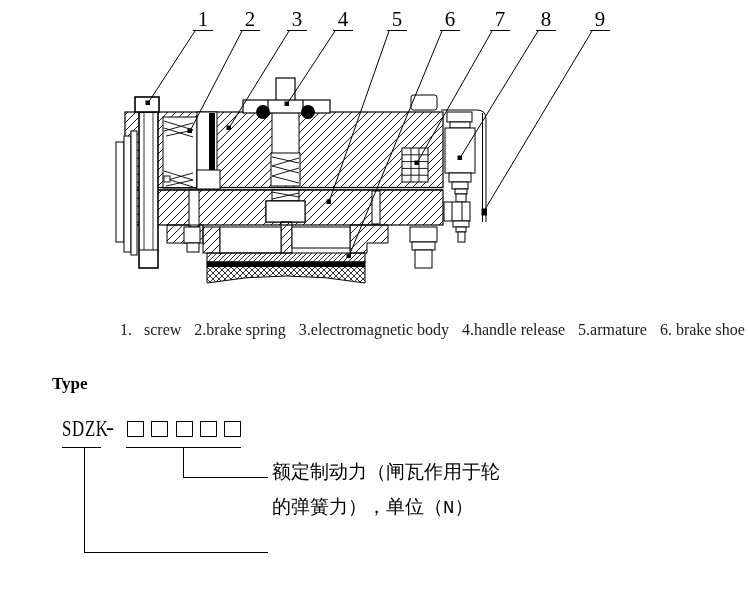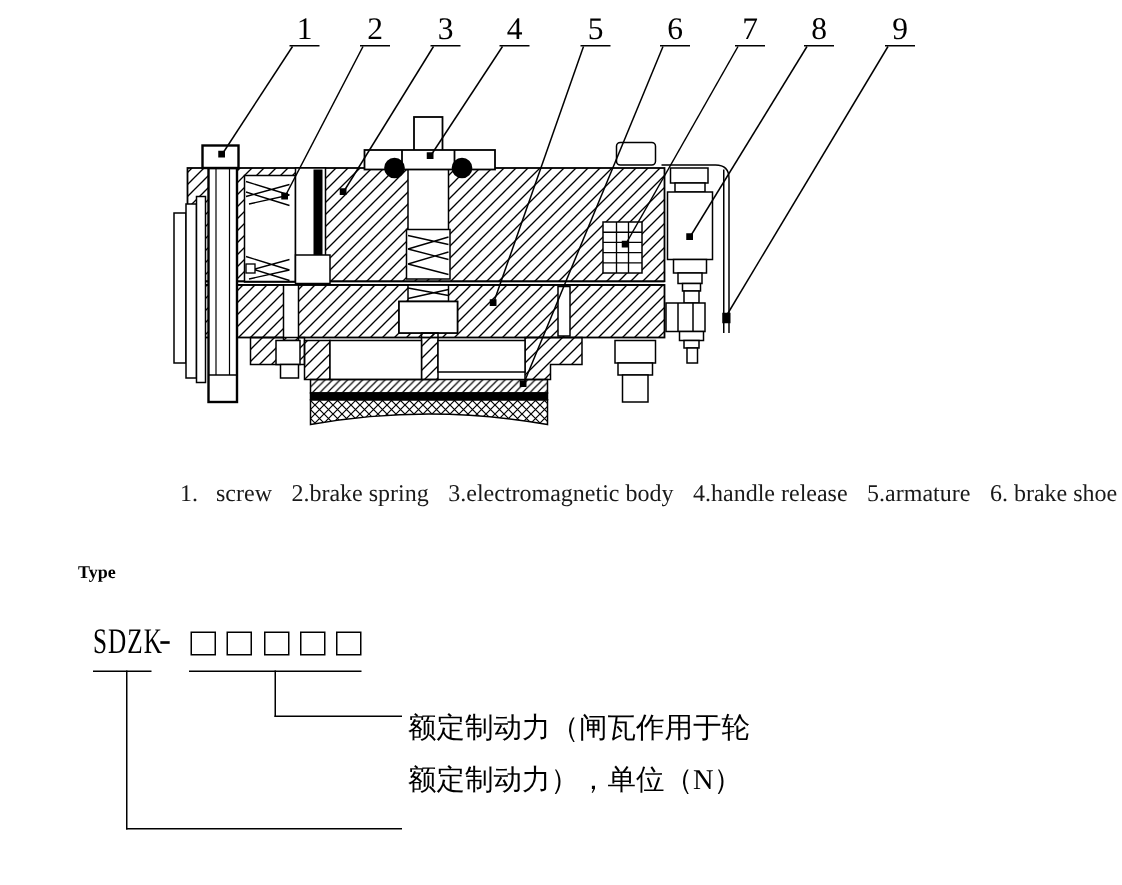--- a/index.html
+++ b/index.html
@@ -4,28 +4,28 @@
 <style>
   html,body{margin:0;padding:0;background:#fff;}
   .page{position:relative;width:748px;height:590px;background:#fff;overflow:hidden;
         font-family:"Liberation Serif",serif;color:#000;}
   .figure-svg{position:absolute;left:0;top:0;}
   .legend-line{position:absolute;font-size:16px;white-space:pre;color:#1a1a1a;font-family:Liberation Serif, serif;}
   .legend-line .li{margin-right:13px;white-space:pre;}
   .legend-line.l2 .li{margin-right:33px;}
   #legend1{left:104px;top:303px;}
   #legend2{left:78px;top:323px;}
-  .type-heading{position:absolute;left:52px;top:374px;font-size:12px;font-weight:bold;}
+  .type-heading{position:absolute;left:52px;top:374px;font-size:17px;font-weight:bold;}
   .model-prefix{position:absolute;left:62px;top:415px;font-size:24px;
         transform:scaleX(0.70);transform-origin:left center;letter-spacing:1px;}
   .model-dash{position:absolute;left:106px;top:414px;font-size:24px;}
   .digit-boxes{position:absolute;left:127px;top:421px;display:flex;}
   .digit-box{width:17px;height:16px;border:1.6px solid #000;box-sizing:border-box;margin-right:7.3px;}
   .ln{position:absolute;background:#000;}
-  .cjk{position:absolute;font-size:19px;line-height:35px;font-family:Liberation Serif, serif;margin-top:12px;}
+  .cjk{position:absolute;font-size:19px;line-height:35px;font-family:Liberation Mono, monospace;}
   #anno-force{left:272px;top:456px;}
   #anno-brake{left:274px;top:541px;}
 </style>
 </head>
 <body>
 
 <div class="page">
 
   <svg class="figure-svg" width="748" height="298" viewBox="0 0 748 298">
     <defs>
@@ -206,16 +206,16 @@
 
   <div class="ln" style="left:62px;top:447px;width:39px;height:1.3px;"></div>
   <div class="ln" style="left:126px;top:447px;width:115px;height:1.3px;"></div>
   <div class="ln" style="left:183px;top:447px;width:1.3px;height:31px;"></div>
   <div class="ln" style="left:183px;top:477px;width:85px;height:1.3px;"></div>
   <div class="ln" style="left:84px;top:447px;width:1.3px;height:106px;"></div>
   <div class="ln" style="left:84px;top:552px;width:184px;height:1.3px;"></div>
 
   <div id="anno-force" class="cjk">
     <div>额定制动力（闸瓦作用于轮</div>
-    <div>额定制动力），单位（N）</div>
+    <div>的弹簧力），单位（N）</div>
   </div>
 
 </div>
 
 </body></html>

